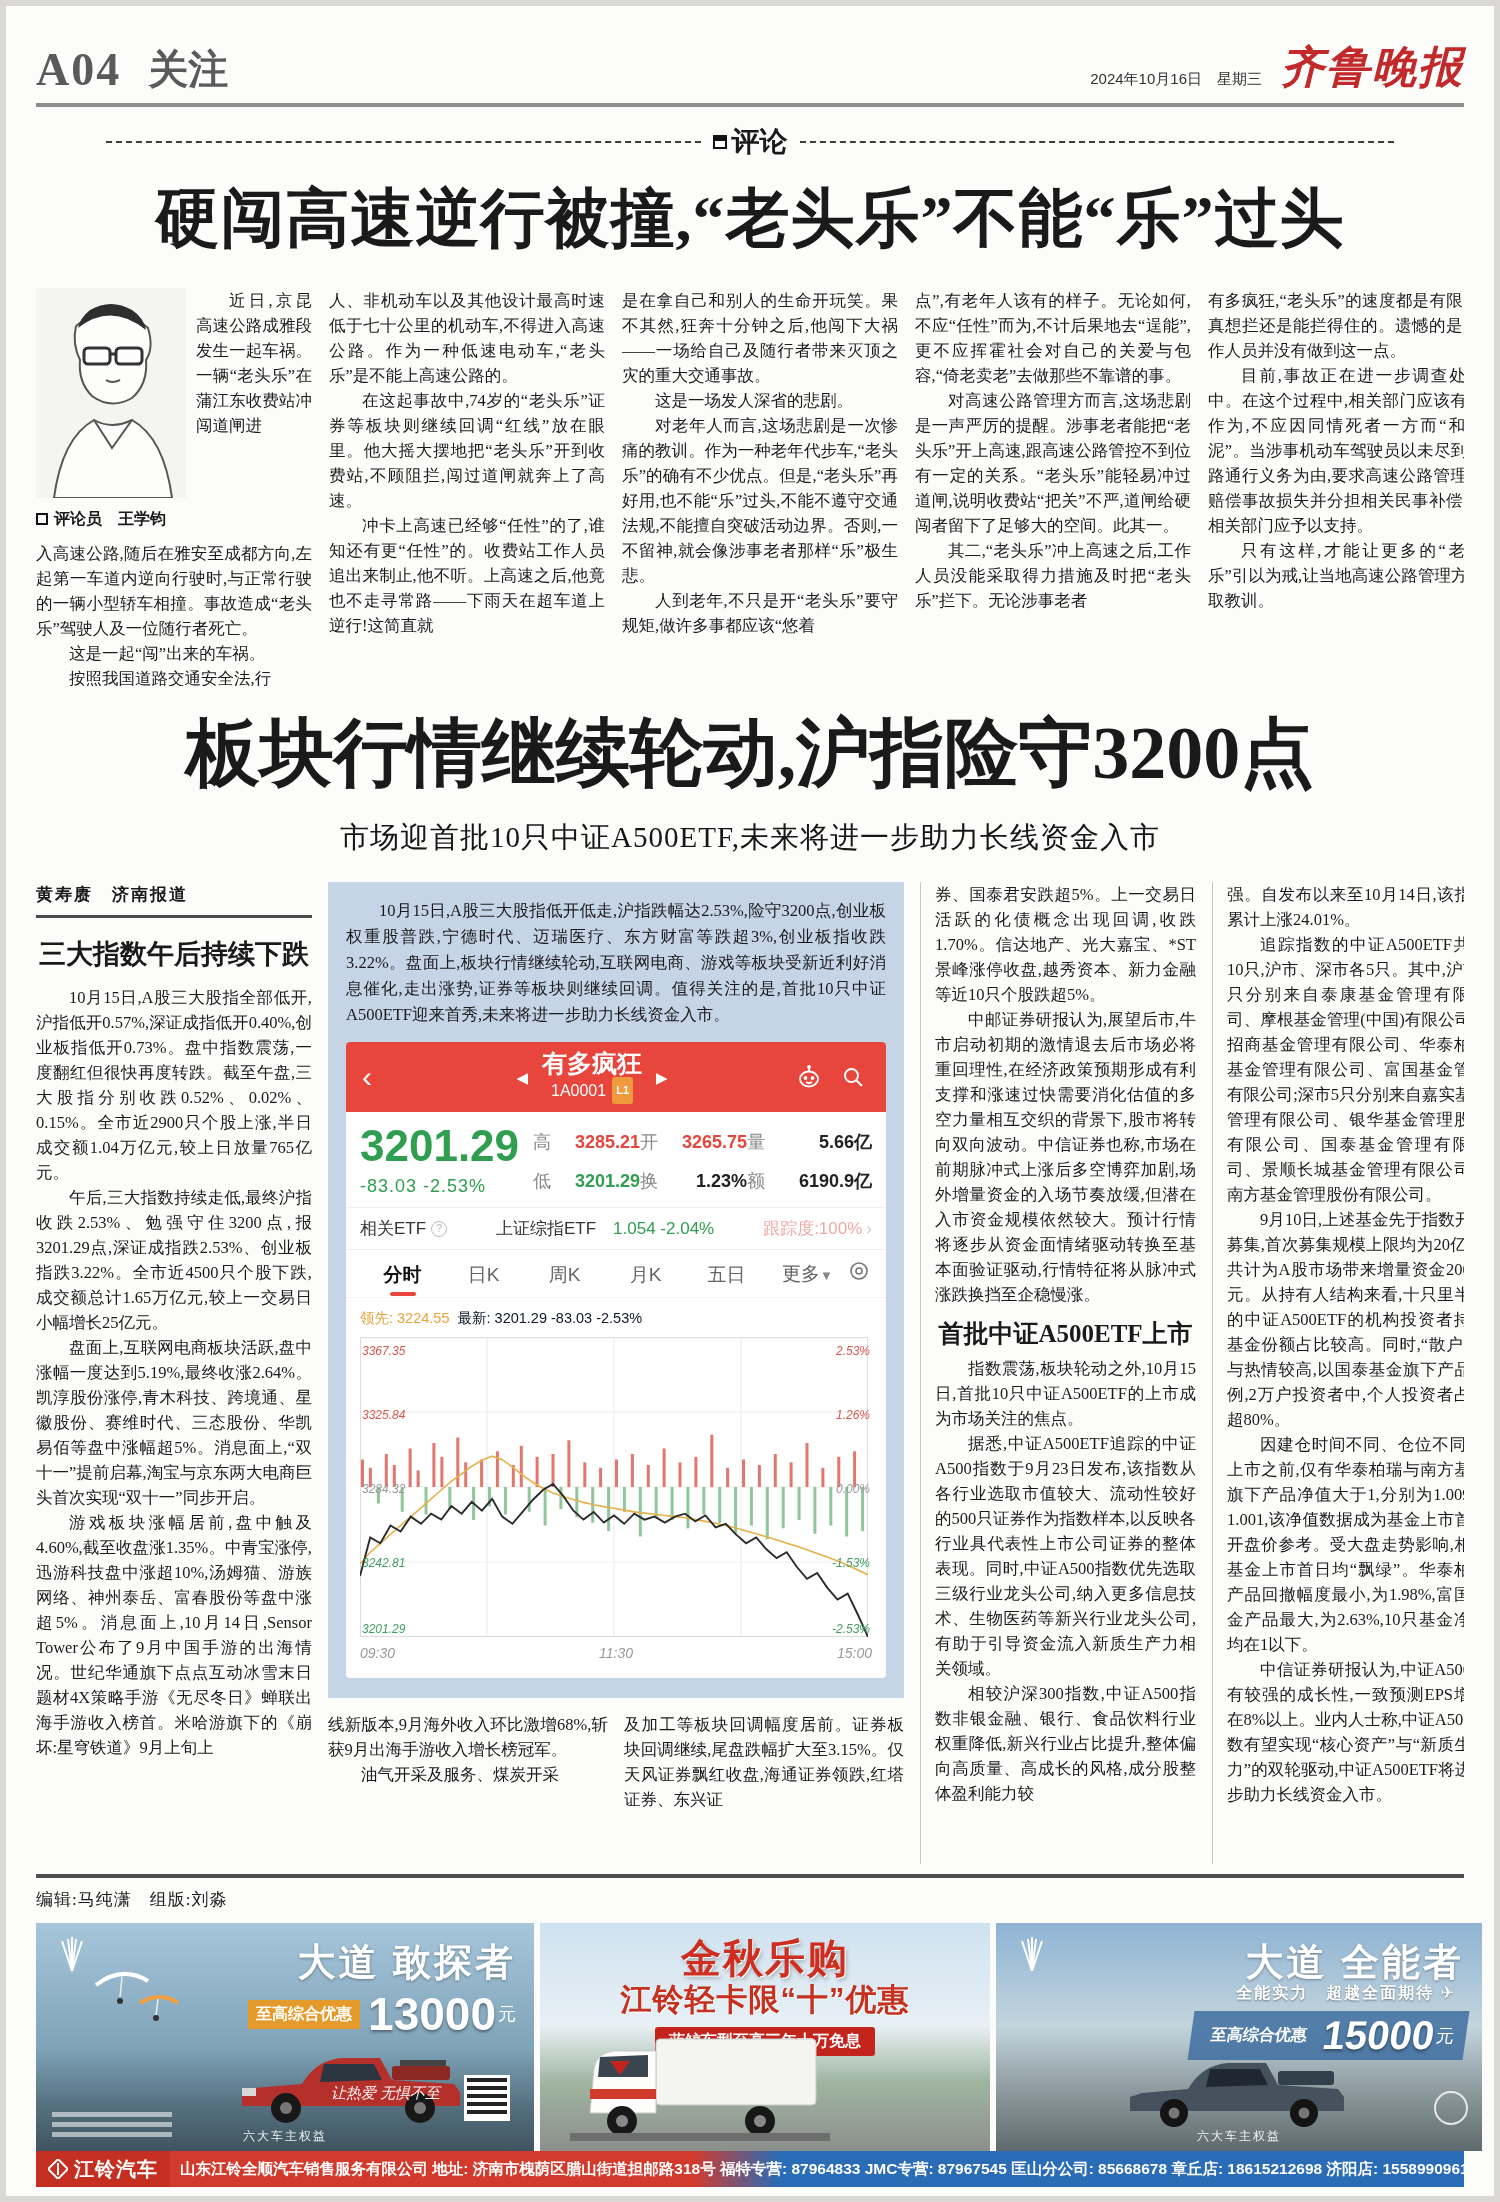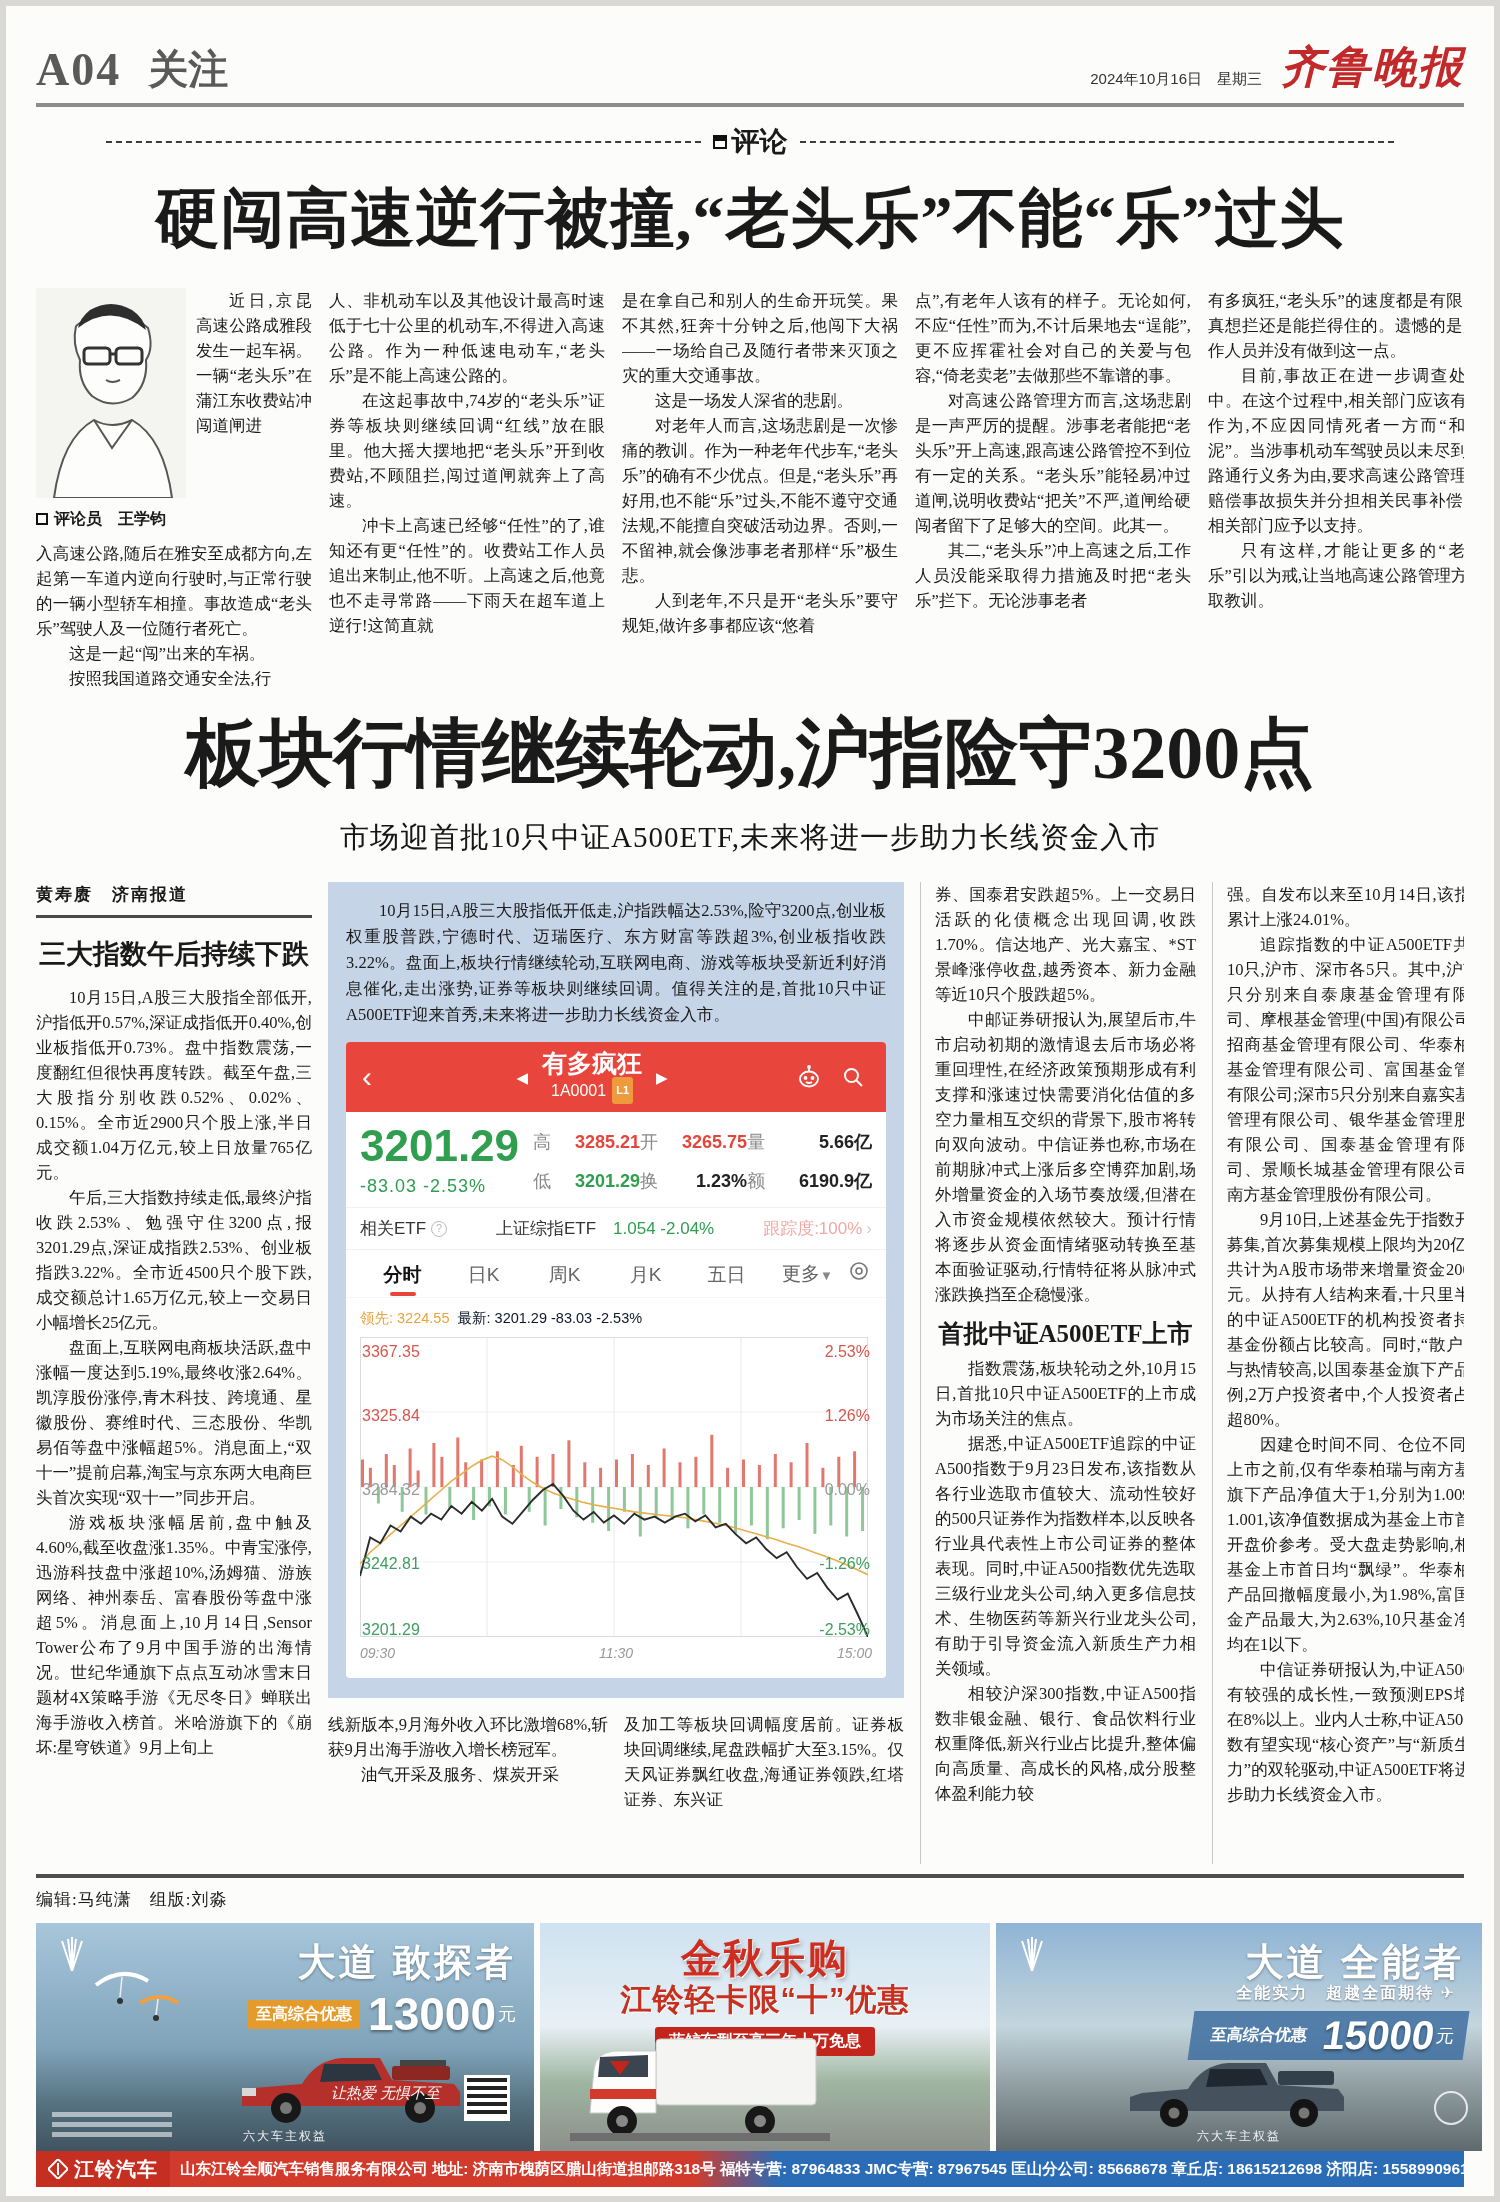--- a/index.html
+++ b/index.html
@@ -84,21 +84,21 @@
   .tabs { display:flex; align-items:center; padding:10px 16px 8px; border-top:1px solid #f0f0f0; border-bottom:1px solid #f5f5f5; }
   .tab { font-size:19px; color:#666; flex:1; text-align:center; position:relative; }
   .tab.active { color:#111; font-weight:bold; }
   .tab.active::after { content:""; position:absolute; left:50%; transform:translateX(-50%); bottom:-9px; width:26px; height:4px; border-radius:2px; background:#e8463c; }
   .tab .dd { font-size:13px; color:#888; }
   .gear { color:#777; }
   .infoline { padding:8px 14px 2px; font-size:14.5px; }
   .lead-o { color:#e8a33d; } .last-g { color:#0f172a; margin-left:4px; }
   .chart-wrap { position:relative; margin:4px 14px 0; height:300px; }
   .chart-wrap svg { position:absolute; inset:0; }
-  .ylab { position:absolute; font-size:16px; z-index:2; }
+  .ylab { position:absolute; font-size:12px; z-index:2;font-style:italic; }
   .yl { left:2px; } .yr { right:2px; }
   .r0 { top:2px; } .r1 { top:66px; } .r2 { top:140px; } .r3 { top:214px; } .r4 { top:280px; }
   .c-red { color:#d8574d; } .c-gray { color:#9a9a9a; } .c-green { color:#3f9e5f; }
   .xaxis { display:flex; justify-content:space-between; padding:4px 14px 12px; font-size:14px; color:#999;font-style:italic; }
 
   
   .ft-rule { height:4px; background:#4f4f4f; margin-top:10px; }
   .editor { font-size:17px; margin:10px 0 12px; letter-spacing:1px; }
   .ads { display:flex; gap:6px; height:228px; font-family:"Liberation Sans","DejaVu Sans",sans-serif; }
   .ad { position:relative; overflow:hidden; color:#fff; flex:none; }
@@ -407,21 +407,21 @@
                 <path d="M0.0,238.9 L10.2,200.4 L20.3,206.3 L30.5,188.5 L40.6,194.5 L50.8,179.6 L61.0,186.8 L71.1,176.7 L81.3,182.6 L91.4,169.0 L101.6,176.7 L111.8,164.8 L121.9,173.7 L132.1,161.9 L142.2,179.6 L152.4,186.8 L162.6,174.9 L172.7,163.0 L182.9,153.0 L193.0,147.0 L203.2,158.9 L213.4,173.7 L223.5,182.6 L233.7,174.9 L243.8,185.6 L254.0,178.5 L264.2,186.8 L274.3,176.7 L284.5,182.6 L294.6,179.6 L304.8,185.6 L315.0,179.6 L325.1,176.7 L335.3,184.4 L345.4,178.5 L355.6,190.3 L365.8,186.8 L375.9,197.4 L386.1,206.3 L396.2,200.4 L406.4,212.3 L416.6,221.1 L426.7,215.2 L436.9,230.0 L447.0,241.9 L457.2,236.0 L467.4,250.8 L477.5,262.6 L487.7,256.7 L497.8,277.5 L508.0,300.0" fill="none" stroke="#2b2b2b" stroke-width="1.9"></path>
               </svg>
             <span class="ylab yl r0 c-red">3367.35</span>
             <span class="ylab yl r1 c-red">3325.84</span>
             <span class="ylab yl r2 c-gray">3284.32</span>
             <span class="ylab yl r3 c-green">3242.81</span>
             <span class="ylab yl r4 c-green">3201.29</span>
             <span class="ylab yr r0 c-red">2.53%</span>
             <span class="ylab yr r1 c-red">1.26%</span>
             <span class="ylab yr r2 c-gray">0.00%</span>
-            <span class="ylab yr r3 c-green">-1.26%</span>
+            <span class="ylab yr r3 c-green">-1.53%</span>
             <span class="ylab yr r4 c-green">-2.53%</span>
           </div>
           <div class="xaxis">
             <span>09:30</span>
             <span>11:30</span>
             <span>15:00</span>
           </div>
         </div>
       </div>
 

